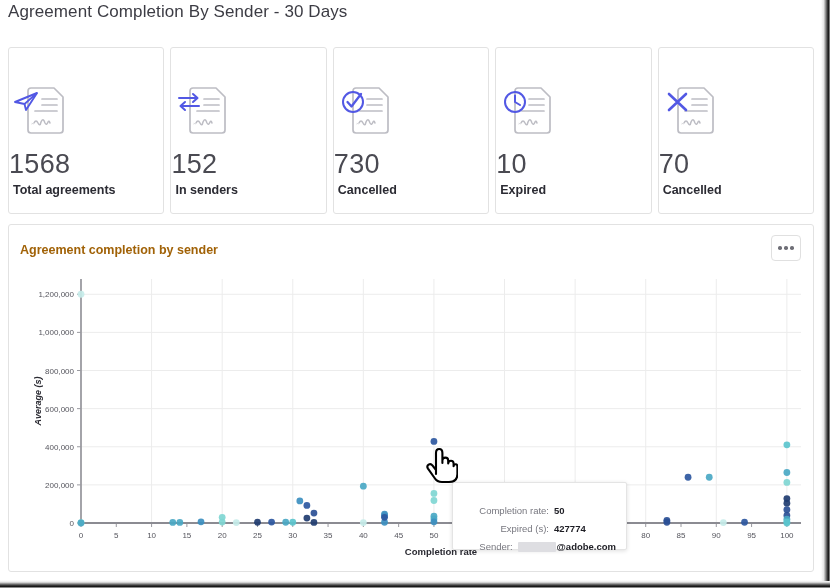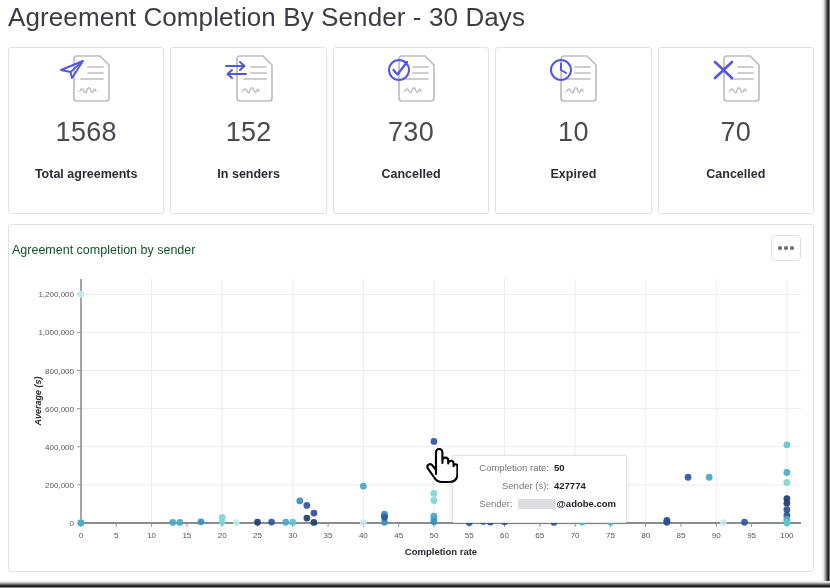--- a/index.html
+++ b/index.html
@@ -34,21 +34,21 @@
     width: 830px; height: 8px;
     background: linear-gradient(to bottom, rgba(255,255,255,0) 0%, rgba(160,160,160,0.25) 26%, #3a3a3a 66%, #111 84%, #d8d8d8 100%);
     pointer-events: none;
   }
 
   
   .page-title {
     position: absolute;
     left: 8px;
     top: 2px;
-    font-size: 26px;
+    font-size: 17px;
     font-weight: 400;
     color: #3c3c44;
     letter-spacing: 0.1px;
     white-space: nowrap;
   }
 
   
   .kpi-row {
     position: absolute;
     left: 8px;
@@ -58,39 +58,39 @@
     display: flex;
     gap: 6px;
   }
   .kpi-card {
     flex: 1 1 0;
     background: #ffffff;
     border: 1px solid #e2e2e2;
     border-radius: 3px;
     display: flex;
     flex-direction: column;
-    align-items: center;
-    padding-top: 0;
+    align-items: flex-start;
+    padding-top: 32px;
   }
   .kpi-icon {
     width: 62px;
     height: 60px;
     position: relative;
   }
   .kpi-icon svg { display: block; }
   .kpi-value {
     margin-top: 10px;
     font-size: 27px;
     font-weight: 400;
     color: #4a4a52;
     line-height: 1.05;
     letter-spacing: 0.3px;
   }
   .kpi-label {
-    margin-top: 20px;
+    margin-top: 4px;
     font-size: 12.5px;
     font-weight: bold;
     color: #2b2b33;
     text-align: center;
     line-height: 1.33;
     padding: 0 4px;
   }
 
   
   .chart-panel {
@@ -104,25 +104,25 @@
     border-radius: 3px;
   }
   .chart-header {
     position: absolute;
     left: 0; top: 0;
     width: 100%;
     height: 40px;
   }
   .chart-title {
     position: absolute;
-    left: 3px;
+    left: 11px;
     top: 18px;
     font-size: 12.5px;
-    font-weight: normal;
-    color: #14532d;
+    font-weight: bold;
+    color: #a16207;
   }
   .more-button {
     position: absolute;
     right: 12px;
     top: 10px;
     width: 30px;
     height: 26px;
     border: 1px solid #e0e0e0;
     border-radius: 4px;
     background: #fff;
@@ -165,28 +165,28 @@
   .tick-label {
     font-family: "Liberation Sans", sans-serif;
     font-size: 8px;
     fill: #55555d;
   }
 
   
   .tooltip {
     position: absolute;
     left: 452px;
-    top: 455px;
+    top: 482px;
     width: 175px;
     height: 68px;
     background: #ffffff;
     border: 1px solid #e4e4e4;
     box-shadow: 0 1px 4px rgba(0,0,0,0.13);
     border-radius: 2px;
-    padding: 6px 10px 0 0;
+    padding: 22px 10px 0 0;
     z-index: 20;
   }
   .tt-row {
     display: flex;
     align-items: baseline;
     justify-content: flex-end;
     height: 18px;
     white-space: nowrap;
   }
   .tt-key {
@@ -455,21 +455,21 @@
         </svg>
     </div>
   </div>
 
   <div class="tooltip">
     <div class="tt-row">
       <span class="tt-key">Completion rate:</span>
       <span class="tt-val">50</span>
     </div>
     <div class="tt-row">
-      <span class="tt-key">Sender (s):</span>
+      <span class="tt-key">Expired (s):</span>
       <span class="tt-val">427774</span>
     </div>
     <div class="tt-row">
       <span class="tt-key">Sender:</span>
       <span class="tt-val"><span class="tt-redact"></span><span>@adobe.com</span></span>
     </div>
   </div>
 
   <svg class="cursor" viewBox="0 0 34 40">
     <path d="M12 30 L12 9 Q12 5 15.2 5 Q18.4 5 18.4 9 L18.4 19 L18.4 16.6 Q18.4 13.6 21.4 13.6 Q24.2 13.6 24.2 16.6 L24.2 19.4 Q24.2 16.8 27 16.8 Q29.6 16.8 29.6 19.6 L29.6 22.2 Q29.6 20.2 31.6 20.2 Q33.4 20.2 33.4 22.6 L33.4 30 Q33.4 38 25 38 L18 38 Q13 38 10.6 34 L4 24.6 Q2.4 22.2 4.6 20.6 Q6.8 19.2 8.6 21.6 L12 26 Z" fill="#ffffff" stroke="#000000" stroke-width="2.1" stroke-linejoin="round"></path>

